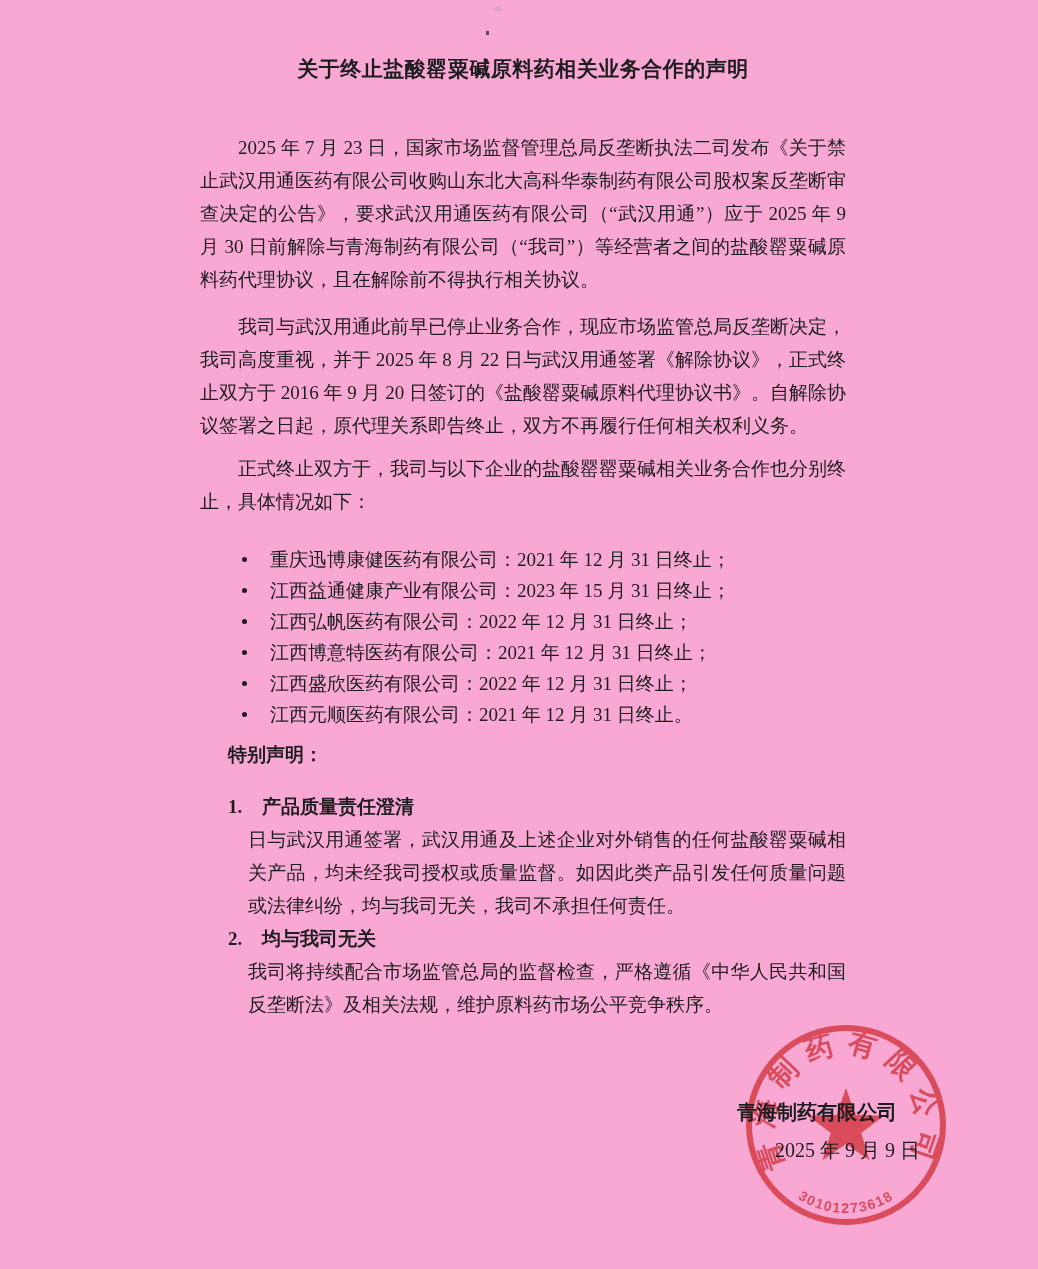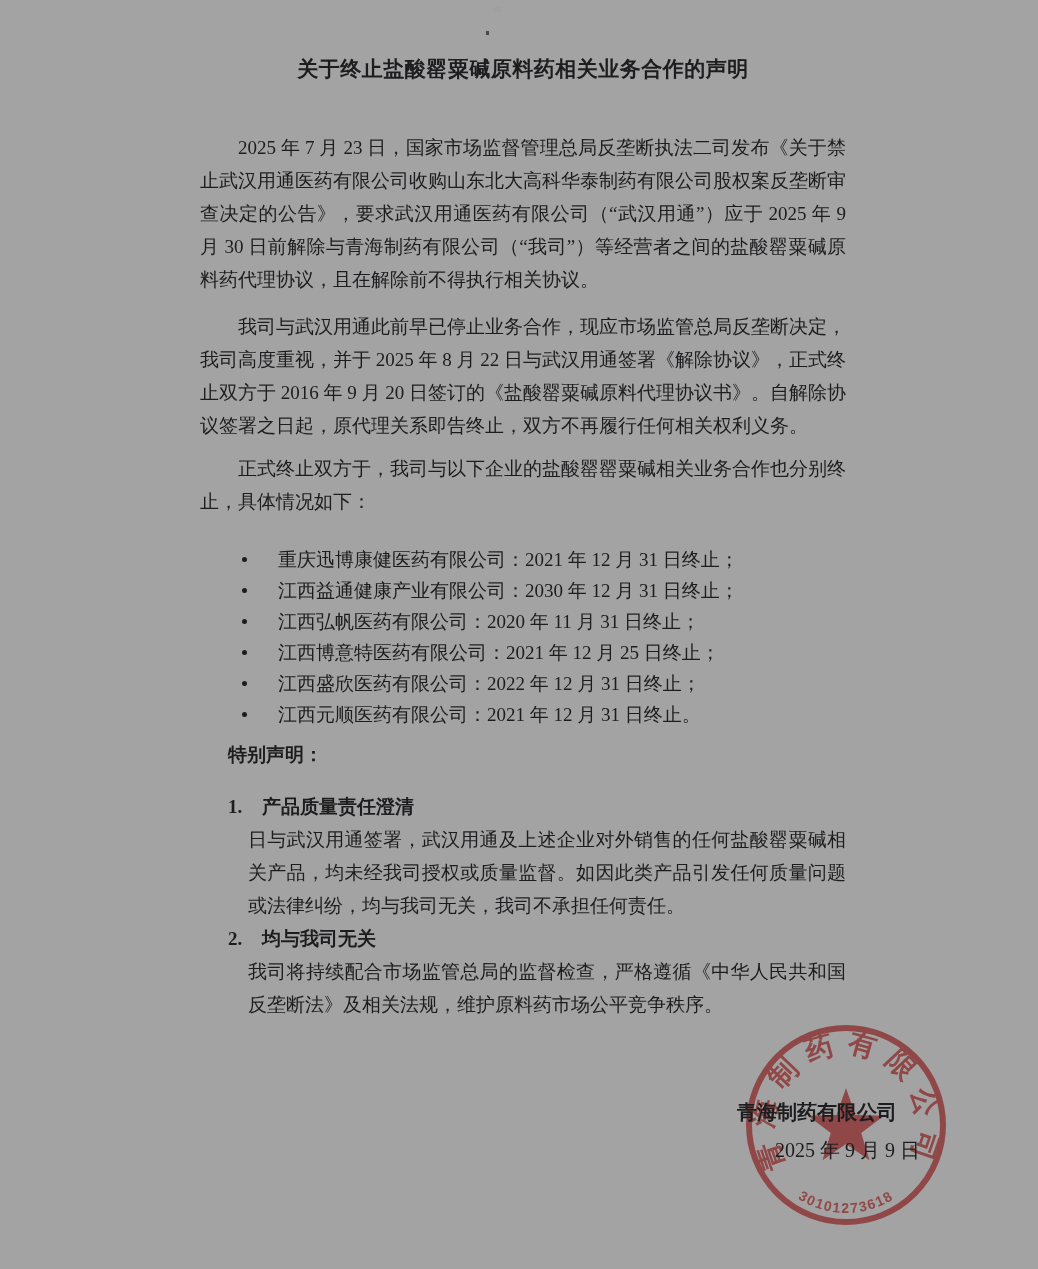--- a/index.html
+++ b/index.html
@@ -1,20 +1,20 @@
 <!DOCTYPE html>
 <html style="--seal-color: #d9524e;"><head>
 <meta charset="utf-8">
 <style>
   html, body { margin: 0; padding: 0; background: #ffffff; }
   .page {
     position: relative;
     width: 1038px;
     height: 1269px;
-    background: #a3a3a3;
+    background: #f9a8d4;
     overflow: hidden;
     font-family: "Liberation Serif", "DejaVu Serif", serif;
     color: #1d1d1f;
   }
   .doc {
     position: absolute;
     left: 200px;
     top: 0;
     width: 646px;
     font-size: 19px;
@@ -30,21 +30,21 @@
   }
   .para {
     text-align: justify;
     text-justify: inter-character;
     text-indent: 38px;
   }
   .para-1 { margin-top: 45px; }
   .para-2 { margin-top: 14px; }
   .para-3 { margin-top: 10px; }
   .bullet-list { margin-top: 26px; }
-  .bullet-row { display: flex; line-height: 31px; gap: 8px; }
+  .bullet-row { display: flex; line-height: 31px; }
   .dot {
     flex: none;
     width: 5px; height: 5px;
     border-radius: 50%;
     background: #1d1d1f;
     margin: 13px 23px 0 42px;
   }
   .special-heading {
     margin-top: 8px;
     margin-left: 28px;
@@ -138,29 +138,29 @@
 
     <div class="para para-3">正式终止双方于，我司与以下企业的盐酸罂罂粟碱相关业务合作也分别终止，具体情况如下：</div>
 
     <div class="bullet-list">
         <div class="bullet-row">
         <span class="dot"></span>
         <span class="bullet-text">重庆迅博康健医药有限公司：2021 年 12 月 31 日终止；</span>
       </div>
         <div class="bullet-row">
         <span class="dot"></span>
-        <span class="bullet-text">江西益通健康产业有限公司：2030 年 12 月 31 日终止；</span>
-      </div>
-        <div class="bullet-row">
-        <span class="dot"></span>
-        <span class="bullet-text">江西弘帆医药有限公司：2020 年 11 月 31 日终止；</span>
-      </div>
-        <div class="bullet-row">
-        <span class="dot"></span>
-        <span class="bullet-text">江西博意特医药有限公司：2021 年 12 月 25 日终止；</span>
+        <span class="bullet-text">江西益通健康产业有限公司：2023 年 15 月 31 日终止；</span>
+      </div>
+        <div class="bullet-row">
+        <span class="dot"></span>
+        <span class="bullet-text">江西弘帆医药有限公司：2022 年 12 月 31 日终止；</span>
+      </div>
+        <div class="bullet-row">
+        <span class="dot"></span>
+        <span class="bullet-text">江西博意特医药有限公司：2021 年 12 月 31 日终止；</span>
       </div>
         <div class="bullet-row">
         <span class="dot"></span>
         <span class="bullet-text">江西盛欣医药有限公司：2022 年 12 月 31 日终止；</span>
       </div>
         <div class="bullet-row">
         <span class="dot"></span>
         <span class="bullet-text">江西元顺医药有限公司：2021 年 12 月 31 日终止。</span>
       </div>
       </div>

